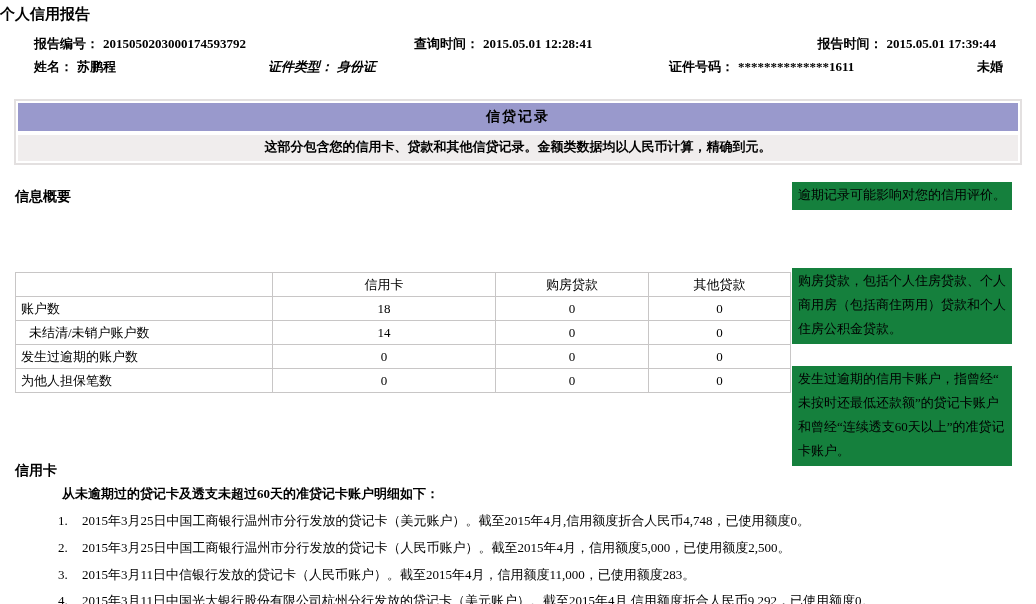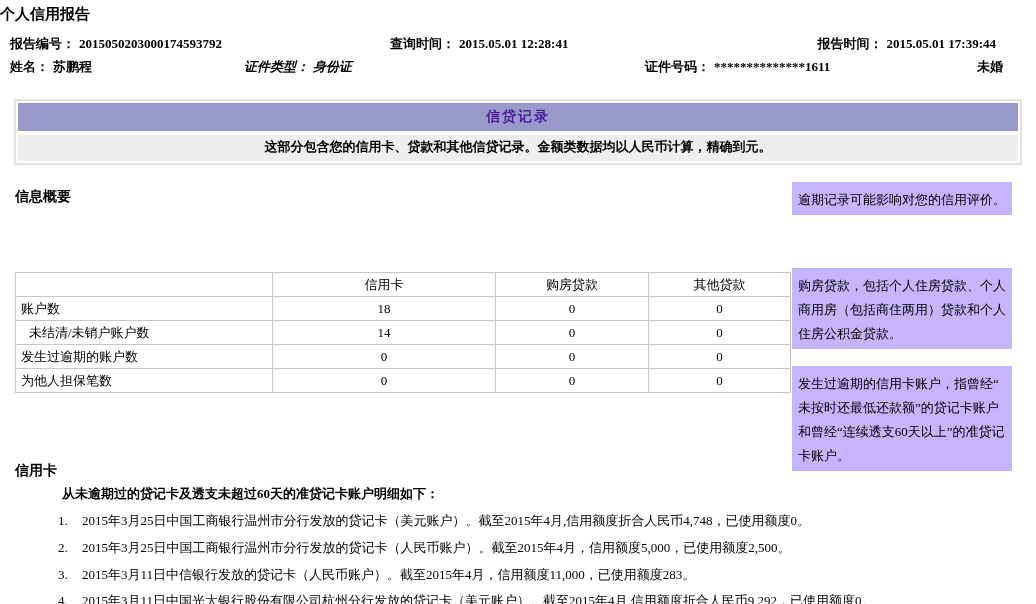--- a/index.html
+++ b/index.html
@@ -12,46 +12,46 @@
     overflow: hidden;
     font-family: "Liberation Serif", "DejaVu Serif", serif;
     font-size: 13px;
     color: #000000;
   }
   .abs { position: absolute; white-space: nowrap; }
   .doc-title {
     position: absolute; top: 5px; left: 0; width: 100%;
     text-align: left; font-size: 15px; font-weight: bold;
   }
-  .hdr-field { font-weight: bold; font-size: 13px; }
+  .hdr-field { font-weight: bold; font-size: 13px; margin-left: 24px; }
   .hdr-field .lbl { margin-right: 4px; }
 
   
   .banner-frame {
     position: absolute; left: 14px; right: 14px; top: 99px;
     border: 2px solid #e3e0e0; padding: 2px; background: #ffffff;
   }
   .banner-head {
     height: 28px; line-height: 28px; background: #9999cc;
-    color: #4c1d95; font-weight: bold; font-size: 14px; text-align: center;
+    color: #000000; font-weight: bold; font-size: 14px; text-align: center;
     letter-spacing: 2px;
   }
   .banner-sub {
     margin-top: 4px; height: 26px; line-height: 23px; background: #f0eded;
     font-weight: bold; font-size: 13px; text-align: center; color: #000000;
   }
 
   .section-heading { font-weight: bold; font-size: 14px; }
 
   
   .side-note {
     position: absolute; left: 792px; width: 220px;
-    background: #c4b5fd; color: #000000;
+    background: #15803d; color: #000000;
     font-size: 13px; line-height: 24px;
-    padding: 6px 6px 3px 6px;
+    padding: 1px 6px 3px 6px;
     word-break: break-all; line-break: anywhere;
   }
   .note-1 { top: 182px; }
   .note-2 { top: 268px; }
   .note-3 { top: 366px; }
 
   
   .summary-table {
     position: absolute; left: 15px; top: 272px;
     border-collapse: collapse; table-layout: fixed; width: 775px;

